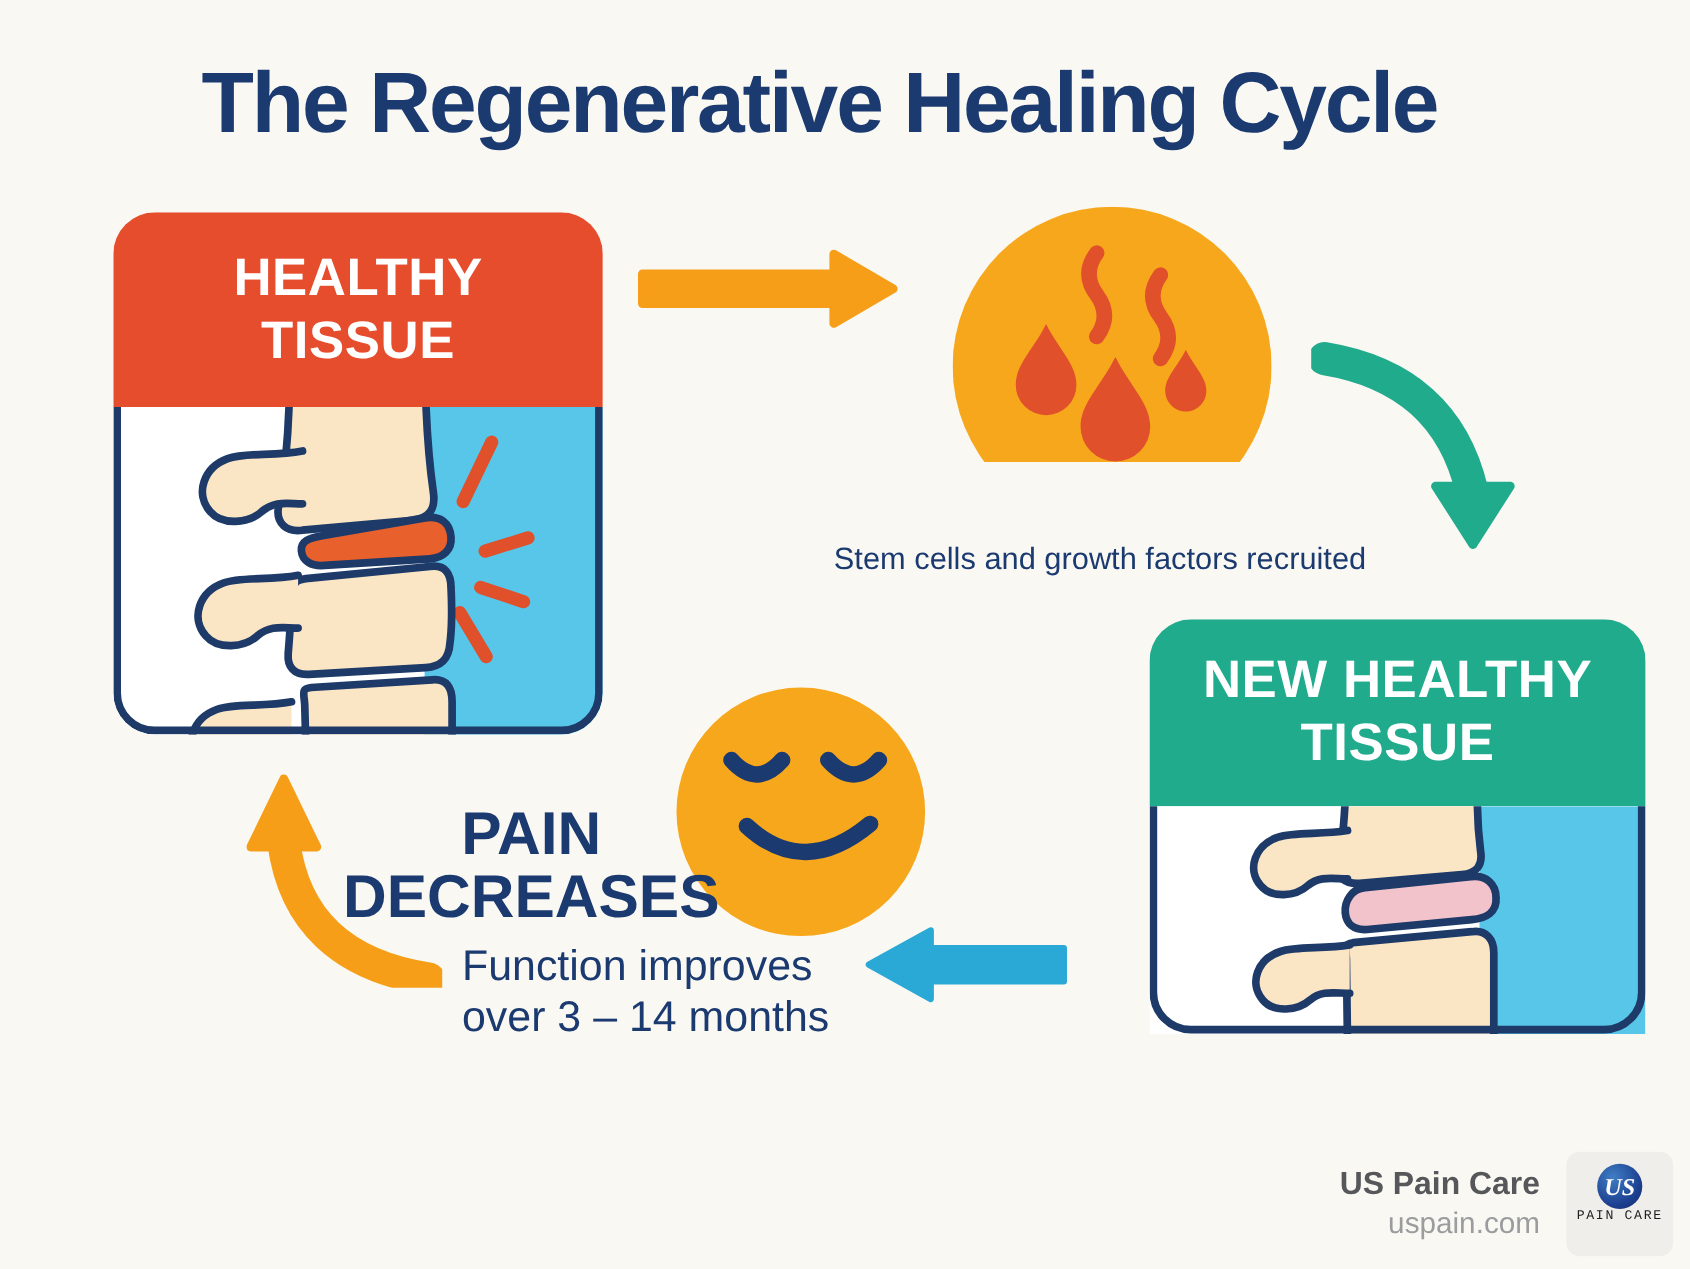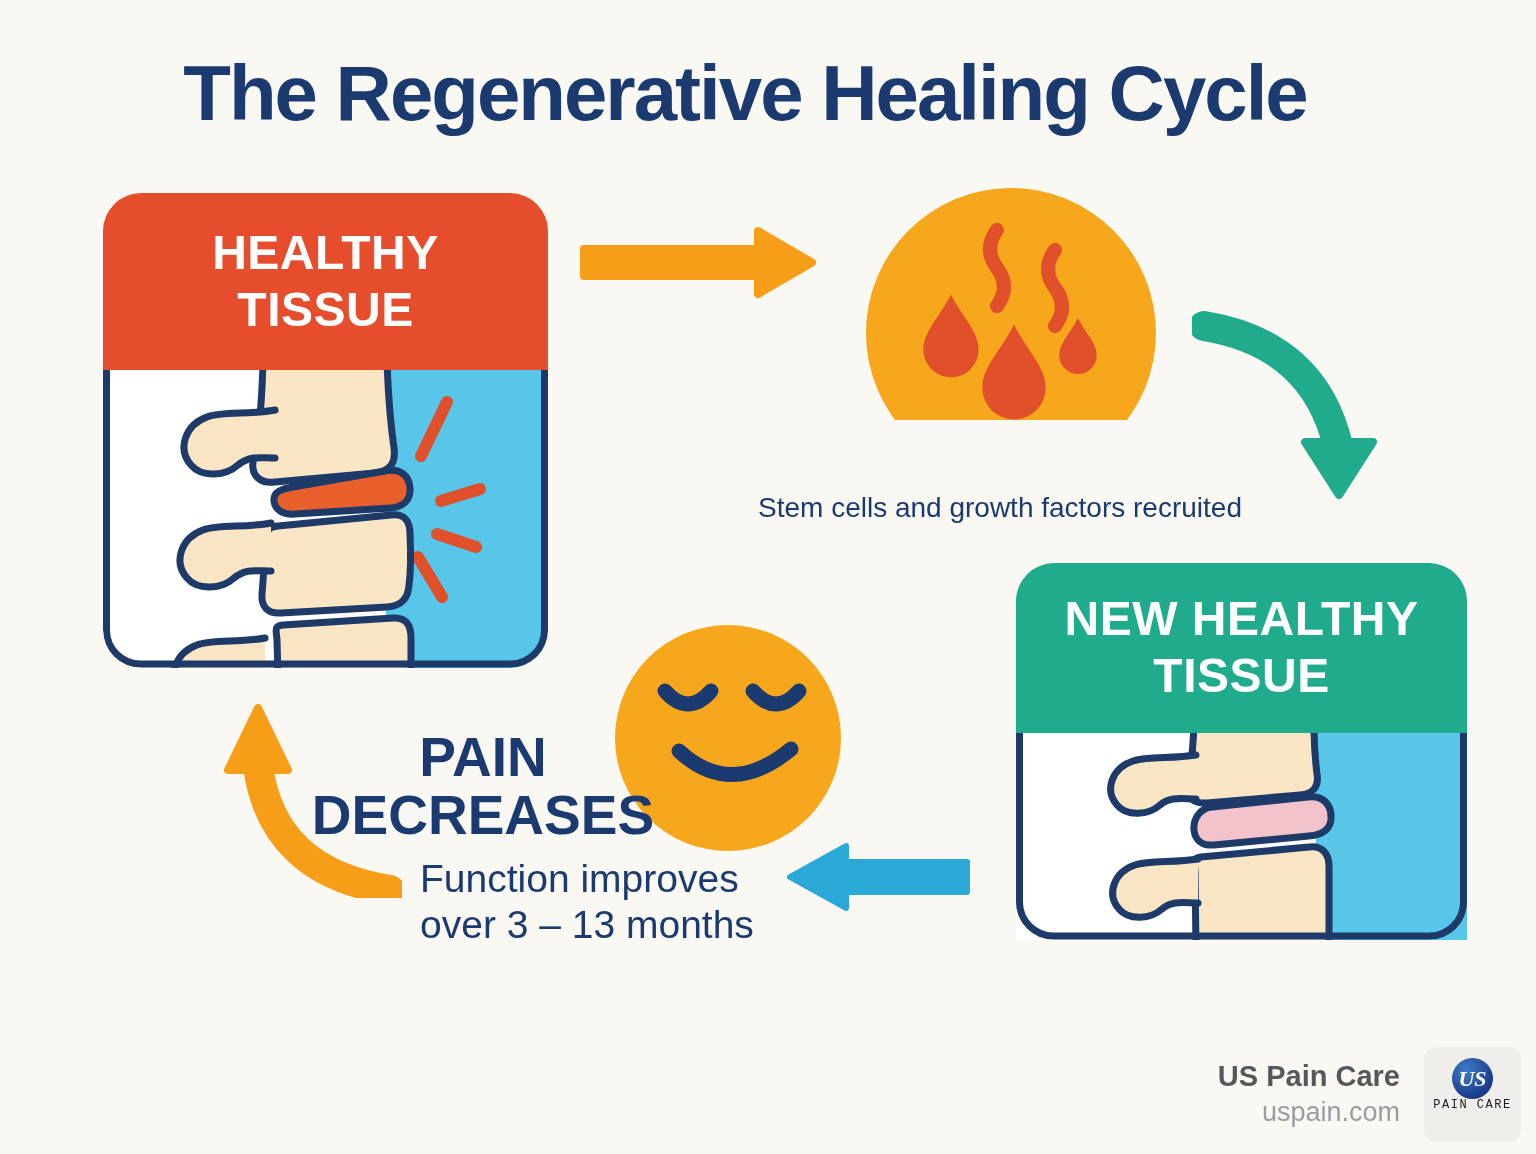--- a/index.html
+++ b/index.html
@@ -17,21 +17,21 @@
   .title{left:0;top:48px;width:1490px;text-align:center;font-size:78px;font-weight:bold;
          color:var(--navy,#1b3a70);letter-spacing:-2px;white-space:nowrap;}
 
   
   .card{border-radius:38px;overflow:hidden;}
   .card-header{display:flex;align-items:center;justify-content:center;width:100%;}
   .card-header .label{color:#fff;font-weight:bold;font-size:48px;line-height:1.18;text-align:center;letter-spacing:0.5px;}
   .card-damaged{left:103px;top:193px;width:445px;height:475px;}
   .card-damaged .card-header{height:177px;background:var(--accent-red,#e64d2c);}
   .card-damaged .label{width:340px;}
-  .card-healthy{left:1016px;top:563px;width:451px;height:419px;}
+  .card-healthy{left:1045px;top:563px;width:451px;height:419px;}
   .card-healthy .card-header{height:170px;background:var(--accent-teal,#21ab8d);}
   .card-healthy .label{width:405px;}
   .card-body{position:relative;background:#fff;}
   .card-body svg{display:block;}
 
   
   .fill-blue{fill:var(--panel-blue,#57c6e9);}
   .bone{fill:var(--bone-cream,#fae6c5);stroke:var(--outline-navy,#1d3a69);stroke-width:7;stroke-linejoin:round;}
   .bone-fill{fill:var(--bone-cream,#fae6c5);}
   .bone-line{fill:none;stroke:var(--outline-navy,#1d3a69);stroke-width:7;stroke-linecap:round;}
@@ -165,21 +165,21 @@
   </svg>
 
   <svg class="abs" style="left:613px;top:623px;" width="230" height="230" viewBox="0 0 230 230">
     <circle class="circle-orange" cx="115" cy="115" r="113"></circle>
     <path class="face-line" d="M52,68 Q75,94 98,68"></path>
     <path class="face-line" d="M140,68 Q163,94 186,68"></path>
     <path class="face-line" d="M66,128 Q118,176 178,126"></path>
   </svg>
 
   <div class="abs heading pain-heading">PAIN DECREASES</div>
-  <div class="abs pain-sub">Function improves over 3 – 13 months</div>
+  <div class="abs pain-sub">Function improves over 3 – 14 months</div>
 
   <svg class="abs" style="left:224px;top:698px;" width="178" height="200" viewBox="0 0 178 200">
     <path class="curve-orange" d="M166,192 Q48,174 34,68"></path>
     <path class="head-orange" d="M4,72 L64,72 L34,10 Z"></path>
   </svg>
 
   <div class="abs brand-name">US Pain Care</div>
   <div class="abs brand-site">uspain.com</div>
   <div class="abs logo-tile">
     <div class="logo-circle">

